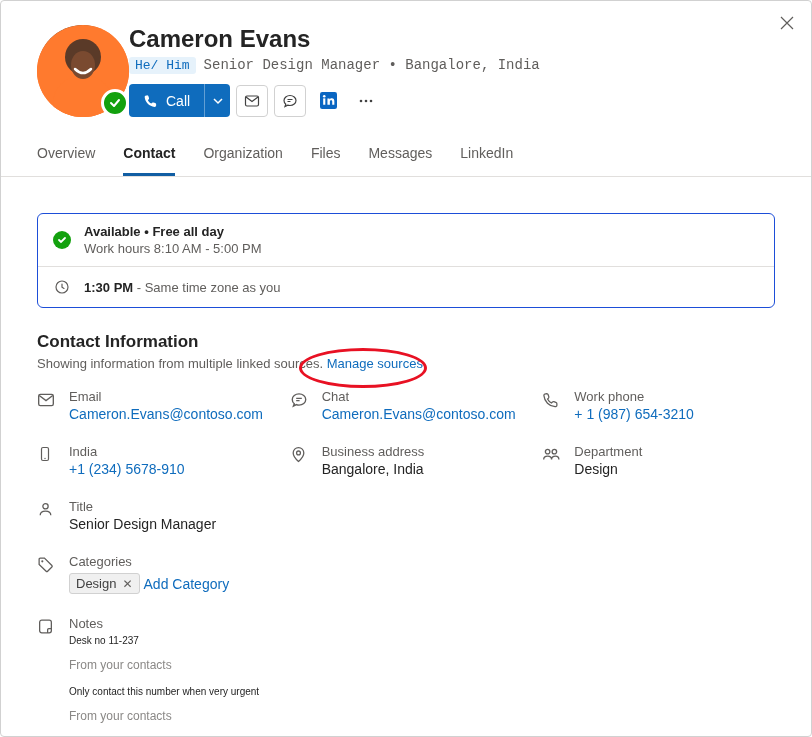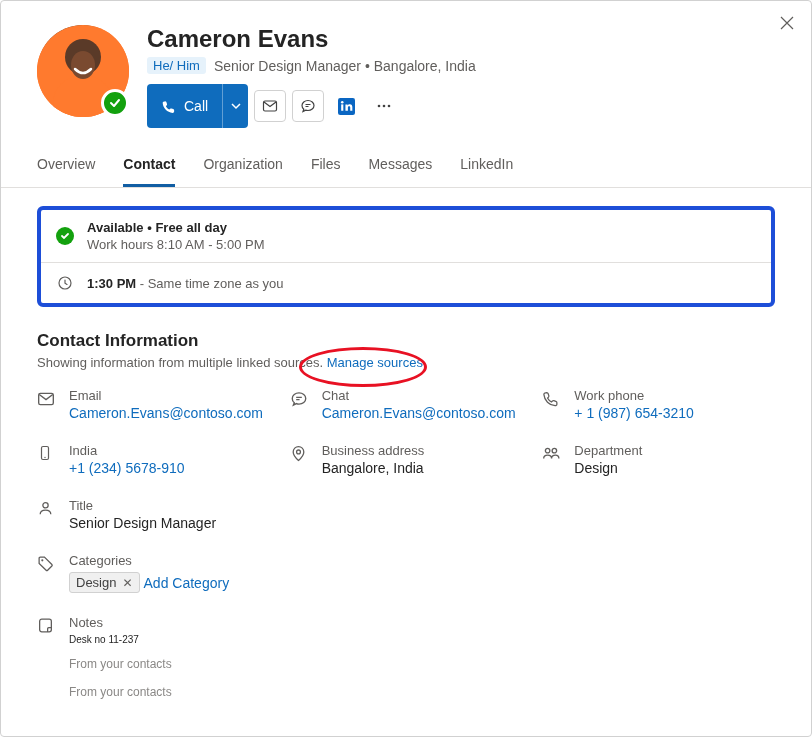--- a/index.html
+++ b/index.html
@@ -18,48 +18,47 @@
     position: absolute;
     top: 12px; right: 14px;
     width: 20px; height: 20px;
     cursor: pointer;
     color: #605e5c;
     display:flex;align-items:center;justify-content:center;
   }
   .header {
     display: flex;
     padding: 24px 36px 12px 36px;
-    gap: 18px;
     align-items: flex-start;
   }
   .avatar-wrap { position: relative; width: 92px; height: 92px; }
   .avatar {
     width: 92px; height: 92px; border-radius: 50%;
     background: radial-gradient(circle at 40% 30%, #e8b895 0 14%, #4a2f22 14% 30%, #ff7a2e 42% 100%);
     overflow:hidden;
   }
   .avatar svg { width:100%; height:100%; display:block; }
   .presence-badge {
     position: absolute; bottom: 0; right: 0;
     width: 28px; height: 28px; border-radius: 50%;
     background: #13a10e; border: 3px solid #fff;
     display:flex;align-items:center;justify-content:center;
   }
   .header-info { flex: 1; }
   .name { font-size: 24px; font-weight: 600; color: #242424; }
-  .subline { margin-top: 4px; display:flex; align-items:center; gap:8px; font-size:14px; color:#605e5c;}
+  .subline { margin-top: 4px; display:flex; gap:8px; font-size:14px; color:#605e5c;font-family:Liberation Mono, monospace;}
   .pronoun-chip {
     background:#e6f2fb; color:#0f6cbd; padding:1px 6px; border-radius:3px;
     font-size:13px;
   }
   .actions { margin-top: 10px; display:flex; align-items:center; gap:6px; }
   .call-btn {
     display:flex; align-items:stretch;
     border-radius:4px; overflow:hidden;
-    height:44px;
+    height:33px;
   }
   .call-main {
     background:#0f6cbd; color:#fff; display:flex; align-items:center;
     gap:8px; padding:0 14px; font-size:14px; cursor:pointer;
   }
   .call-split {
     background:#0f6cbd; color:#fff; display:flex; align-items:center; justify-content:center;
     width:26px; border-left:1px solid rgba(255,255,255,0.35); cursor:pointer;
   }
   .icon-btn {
@@ -73,21 +72,21 @@
     display:flex; gap:28px; padding:0 36px; border-bottom:1px solid #e1dfdd;
     margin-top:6px;
   }
   .tab {
     padding:10px 0 12px 0; font-size:14px; color:#605e5c; cursor:pointer;
     border-bottom:3px solid transparent;
   }
   .tab.active { color:#242424; font-weight:600; border-bottom-color:#115ea3; }
   .content { padding: 18px 36px 20px 36px; }
   .status-card {
-    border:4px solid #1d4ed8; border-radius:6px; overflow:hidden;
+    border:1px solid #1d4ed8; border-radius:6px; overflow:hidden;margin-top:18px;
   }
   .status-row {
     display:flex; align-items:center; gap:12px; padding:10px 14px;
     font-size:13px;
   }
   .status-row + .status-row { border-top:1px solid #e1dfdd; }
   .status-icon { width:20px; height:20px; display:flex; align-items:center; justify-content:center; }
   .status-avail { width:18px; height:18px; border-radius:50%; background:#13a10e; display:flex;align-items:center;justify-content:center; }
   .status-main { font-weight:600; color:#242424; }
   .status-sub { color:#605e5c; margin-top:2px; }
@@ -361,18 +360,19 @@
             <path d="M10 14v-3c0-.6.4-1 1-1h3" fill="none" stroke="currentColor" stroke-width="1.2"></path>
           </svg>
         </div>
       <div>
         <div class="info-label">Notes</div>
         <div class="note-block">
           <div class="note-text">Desk no 11-237</div>
           <div class="note-from">From your contacts</div>
         </div>
         <div class="note-block">
+          <div class="note-text">Only contact this number when very urgent</div>
           <div class="note-from">From your contacts</div>
         </div>
       </div>
     </div>
   </div>
 </div>
 
 </body></html>

